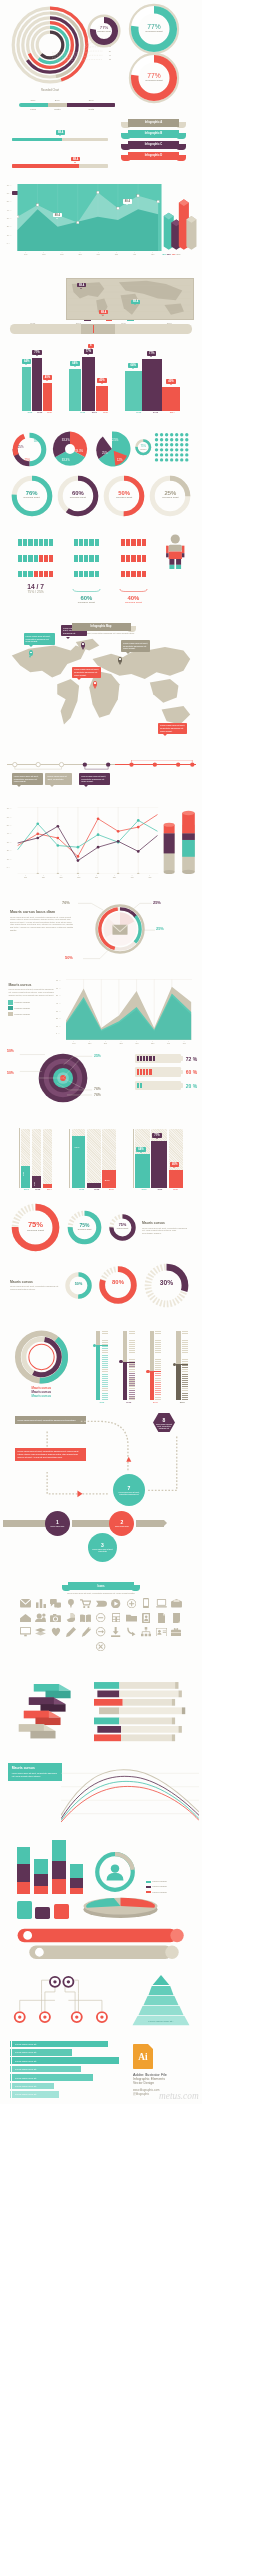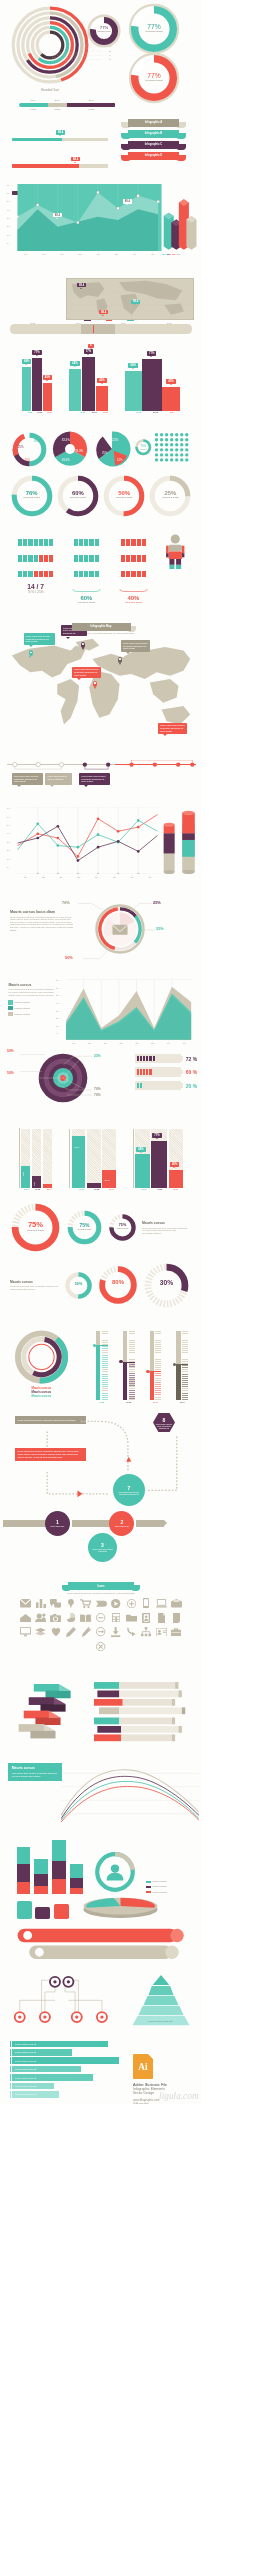--- a/index.html
+++ b/index.html
@@ -1653,29 +1653,29 @@
     <div style="display:flex;align-items:center;margin-bottom:1.7px">
       <span class="tick" style="background:#8fdccf"></span>
       <div class="hbar" style="width:39px;background:#8fdccf">Lorem ipsum dolor sit..</div>
         </div>
     <div style="display:flex;align-items:center">
       <span class="tick" style="background:#a3e3d8"></span>
       <div class="hbar" style="width:44px;background:#a3e3d8">Lorem ipsum dolor sit..</div>
         </div>
   </div>
 
-  <div style="position:absolute;left:133px;top:17px">
+  <div style="position:absolute;left:133px;top:7px">
     <div style="width:20px;height:25px;background:#f0a030;position:relative;border-radius:0.8px">
       <div style="position:absolute;right:0;top:0;border-top:5.9px solid #fff;border-left:5.9px solid transparent"></div>
       <div style="position:absolute;left:0;top:7.6px;width:20px;text-align:center;color:#fff;font-size:9.3px;font-weight:bold;font-family:'Liberation Serif',serif">Ai</div>
     </div>
     <div style="font-size:3.7px;color:#4a4a4a;margin-top:3.4px">Adobe Illustrator File</div>
     <div style="font-size:3.4px;color:#8b8473;margin-top:0.8px">Infographic Elements</div>
     <div style="font-size:3.4px;color:#8b8473">Vector Design</div>
     <div style="font-size:2.9px;color:#9b9482;margin-top:2.5px">www.blugraphic.com</div>
     <div style="font-size:2.9px;color:#9b9482">@blugraphic</div>
   </div>
 
-  <div class="wm">ligula.com</div>
+  <div class="wm">metus.com</div>
 </div>
 
 </div>
 
 
 </body></html>

